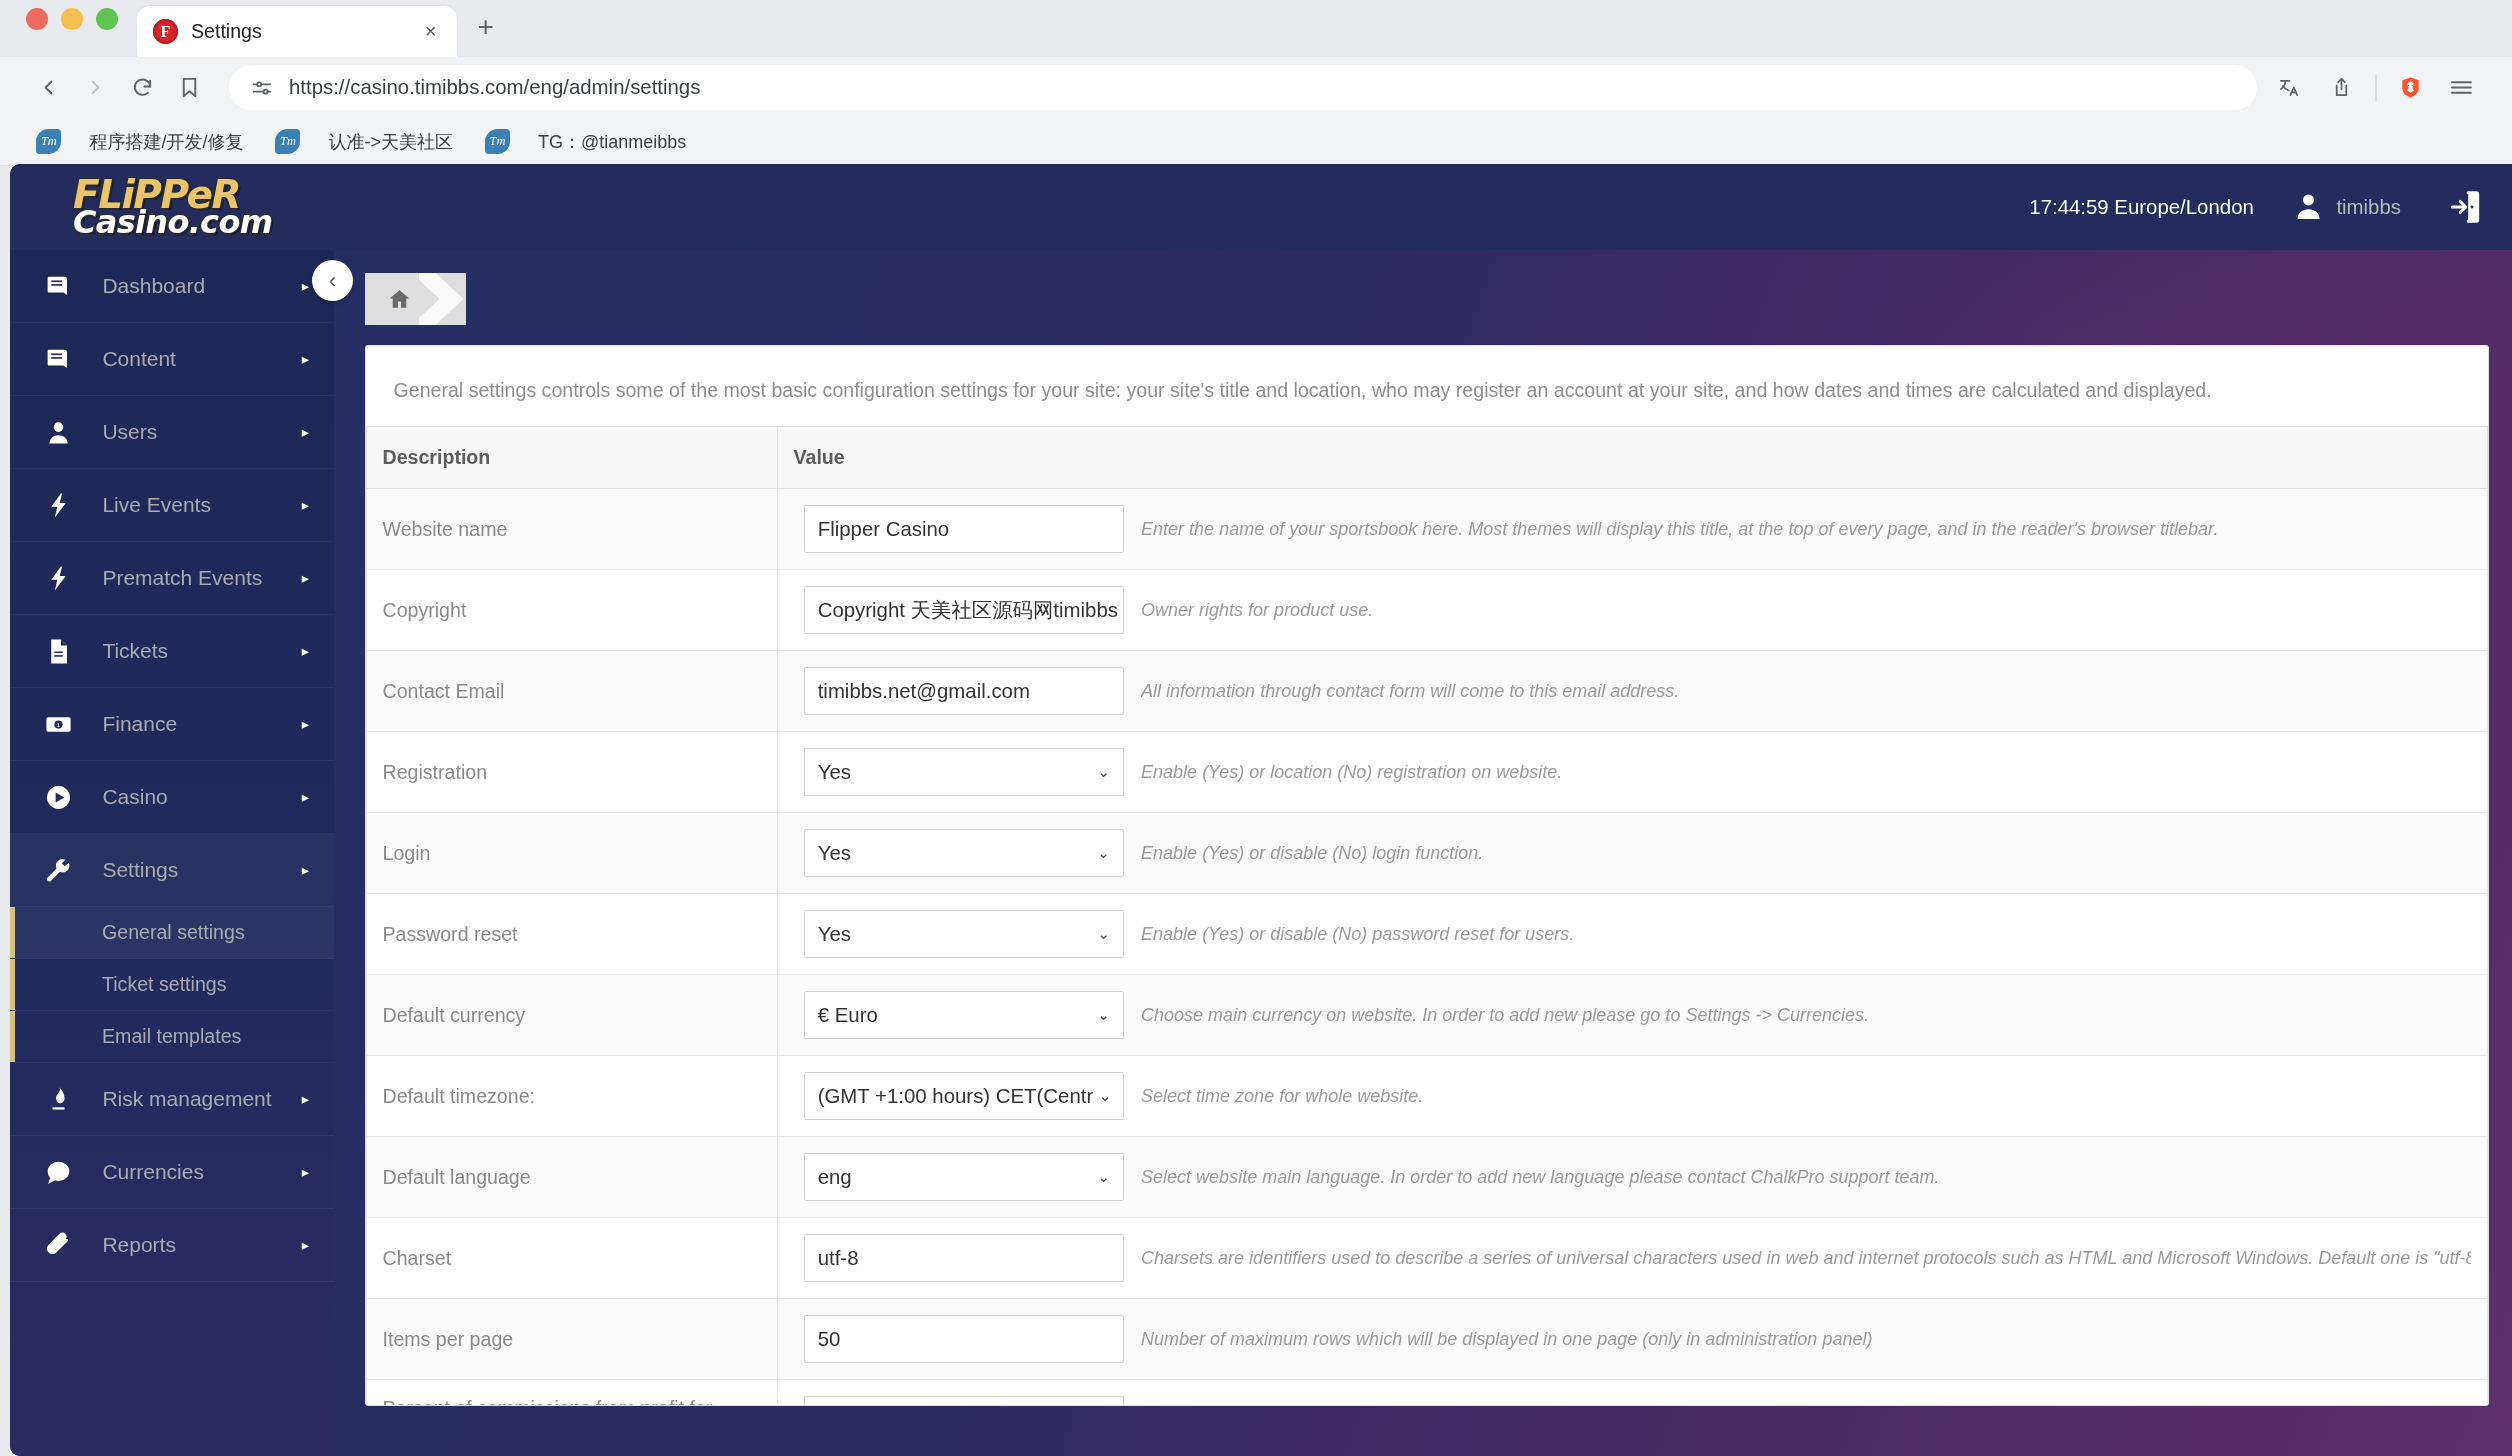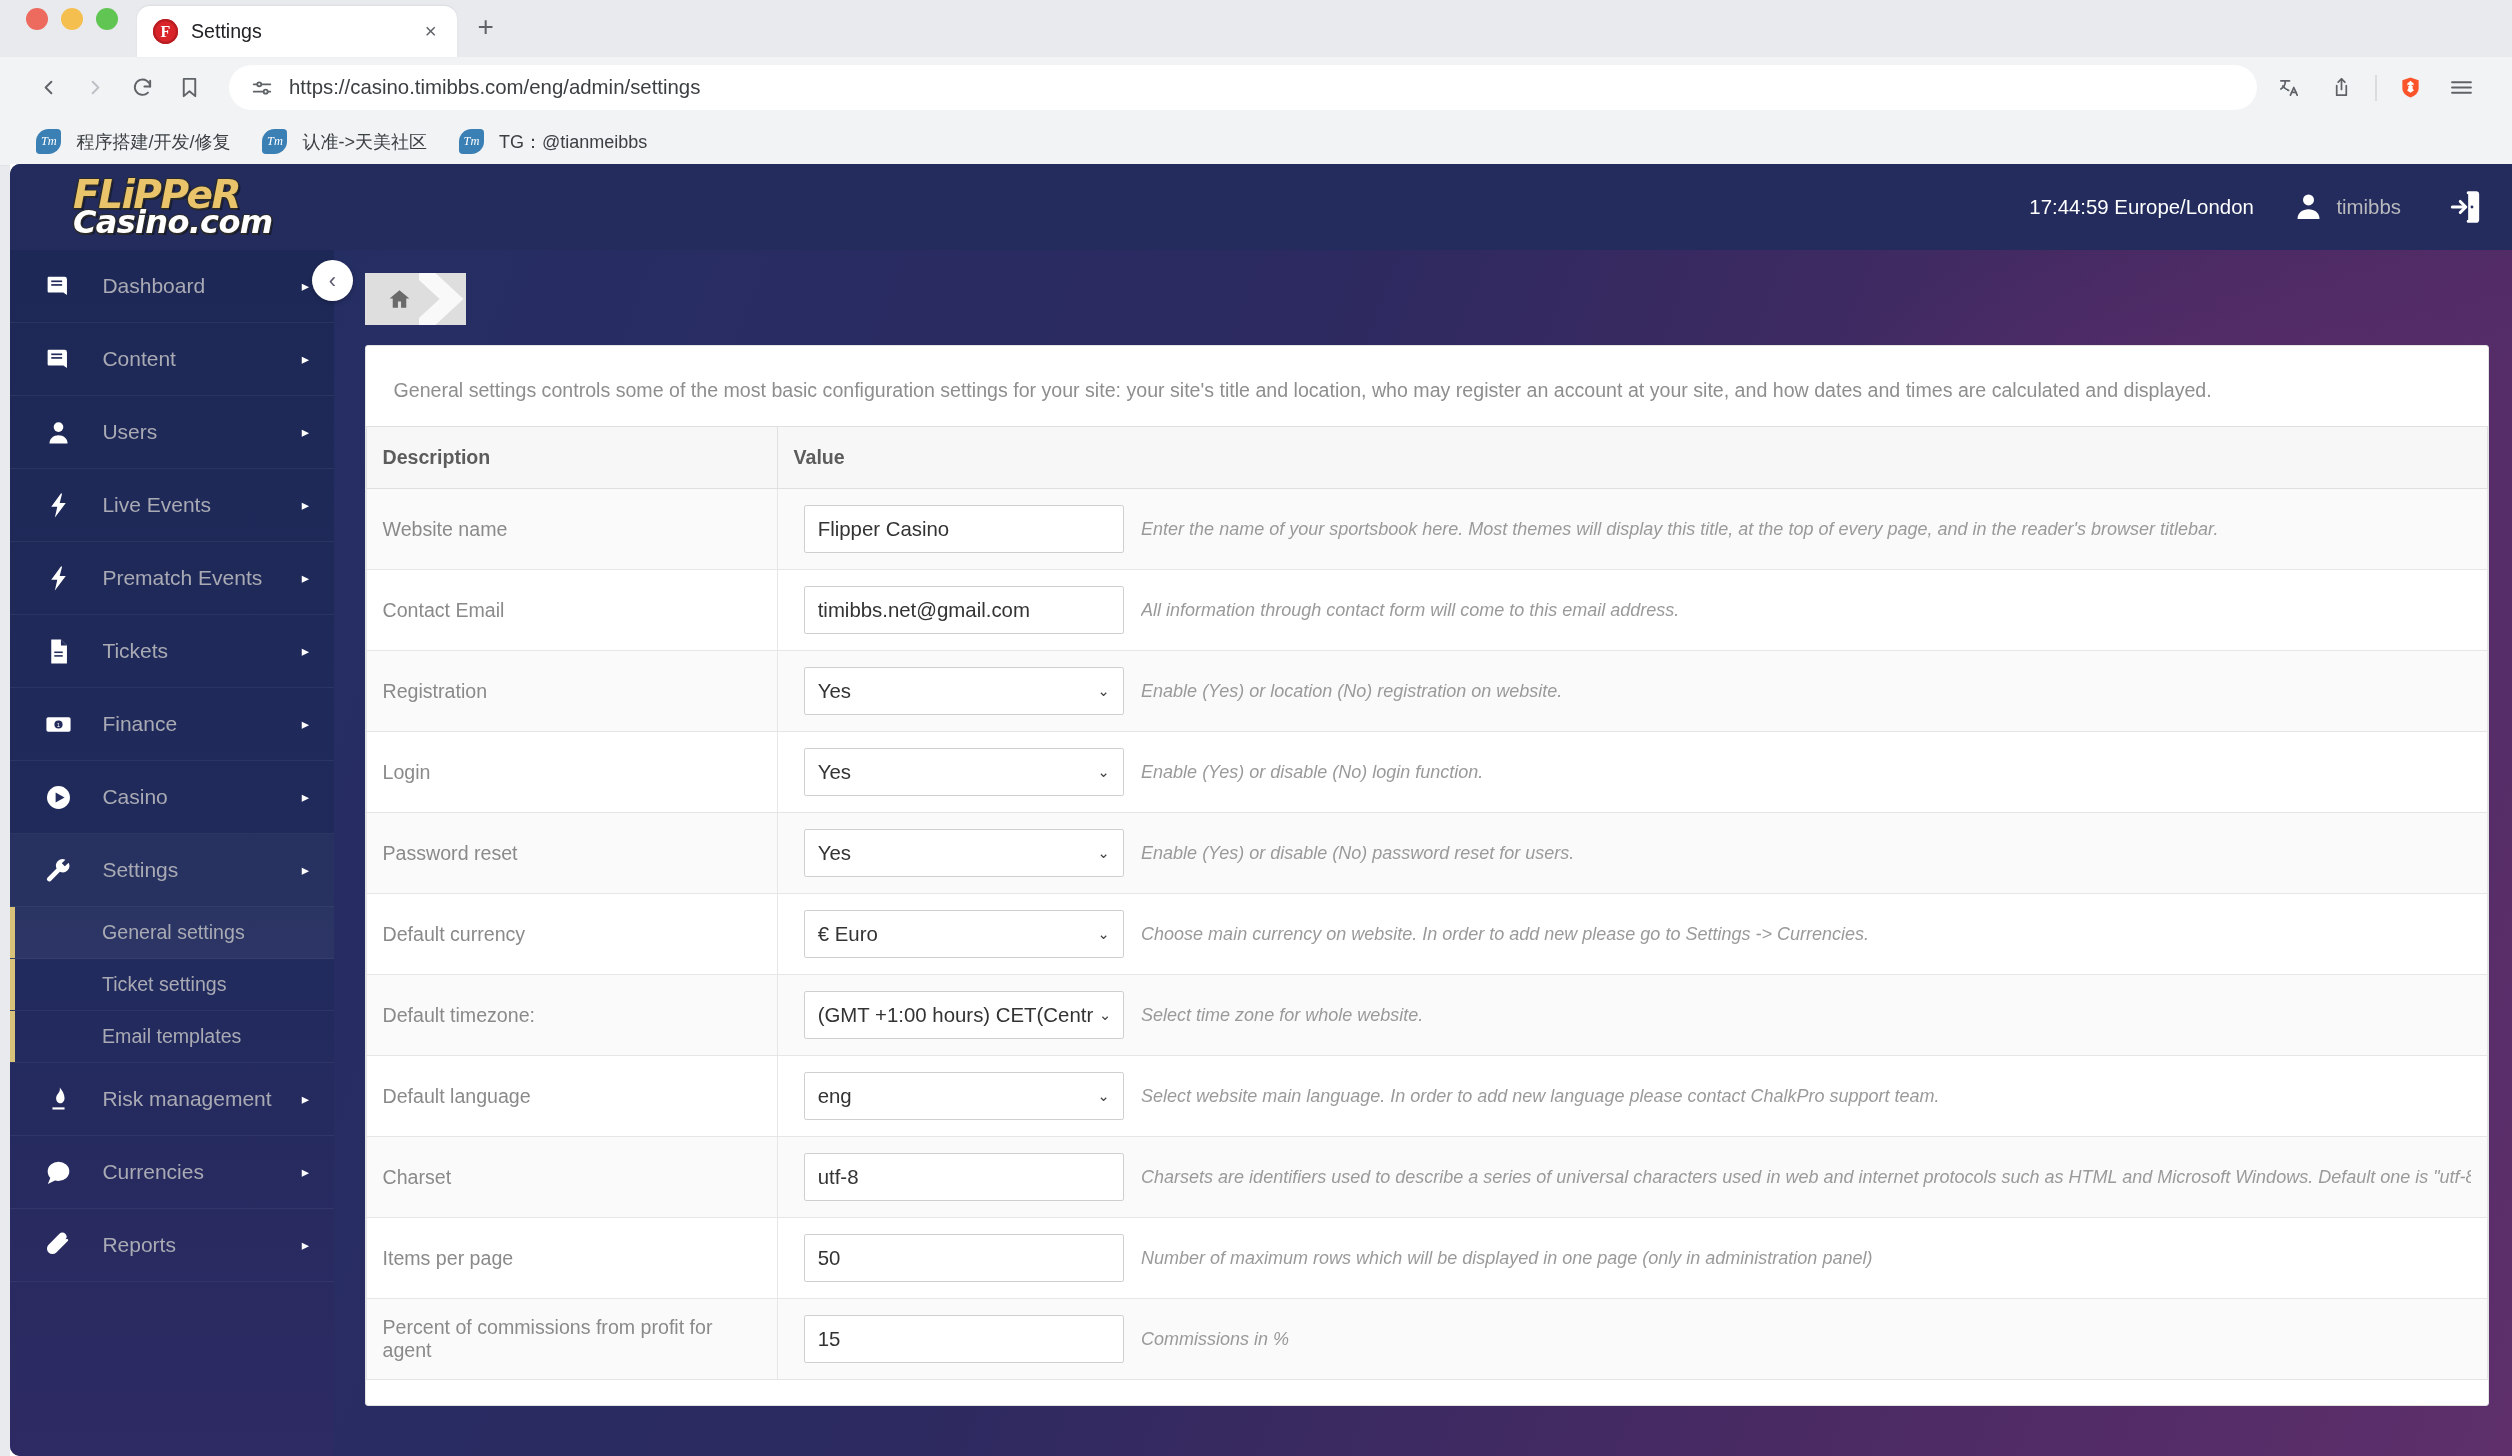--- a/index.html
+++ b/index.html
@@ -54,21 +54,21 @@
   .tb-right { display:flex; align-items:center; gap:0; }
   .tb-right .nav-btn { width:52px; }
   .tb-sep { width:1.5px; height:26px; background:#dadce0; margin:0 7.3px;}
   .brave-lion { width:32px; height:32px; }
   .hamburger { width:51px; height:47px; display:flex; align-items:center; justify-content:center; cursor:pointer;}
 
   .bookmarks {
     height:48px; background:#f1f3f4; display:flex; align-items:center; padding:0 20.4px; gap:0;
     border-bottom:0.7px solid #e0e2e5;
   }
-  .bm { display:flex; align-items:center; gap:15px; padding:0 16px; cursor:pointer; }
+  .bm { display:flex; align-items:center; gap:28px; padding:0 16px; cursor:pointer; }
   .bm-ico {
     width:25px;height:25px;background:#3a80b5;color:#fff;font-size:12.4px;
     display:flex;align-items:center;justify-content:center; font-style:italic;
     border-radius:50% 15% 50% 15%;
     font-family:"Liberation Serif", serif;
     flex:0 0 auto;
   }
   .bm-label{ font-size:18px; color:#3c4043; white-space:nowrap;}
 
   
@@ -512,20 +512,29 @@
                 <tr>
                   <td>Website name</td>
                   <td>
                     <div class="val-cell">
                       <div class="field">Flipper Casino</div>
                       <div class="hint">Enter the name of your sportsbook here. Most themes will display this title, at the top of every page, and in the reader's browser titlebar.</div>
                     </div>
                   </td>
                 </tr>
 
+                <tr>
+                  <td>Copyright</td>
+                  <td>
+                    <div class="val-cell">
+                      <div class="field">Copyright 天美社区源码网timibbs</div>
+                      <div class="hint">Owner rights for product use.</div>
+                    </div>
+                  </td>
+                </tr>
 
                 <tr>
                   <td>Contact Email</td>
                   <td>
                     <div class="val-cell">
                       <div class="field">timibbs.net@gmail.com</div>
                       <div class="hint">All information through contact form will come to this email address.</div>
                     </div>
                   </td>
                 </tr>

